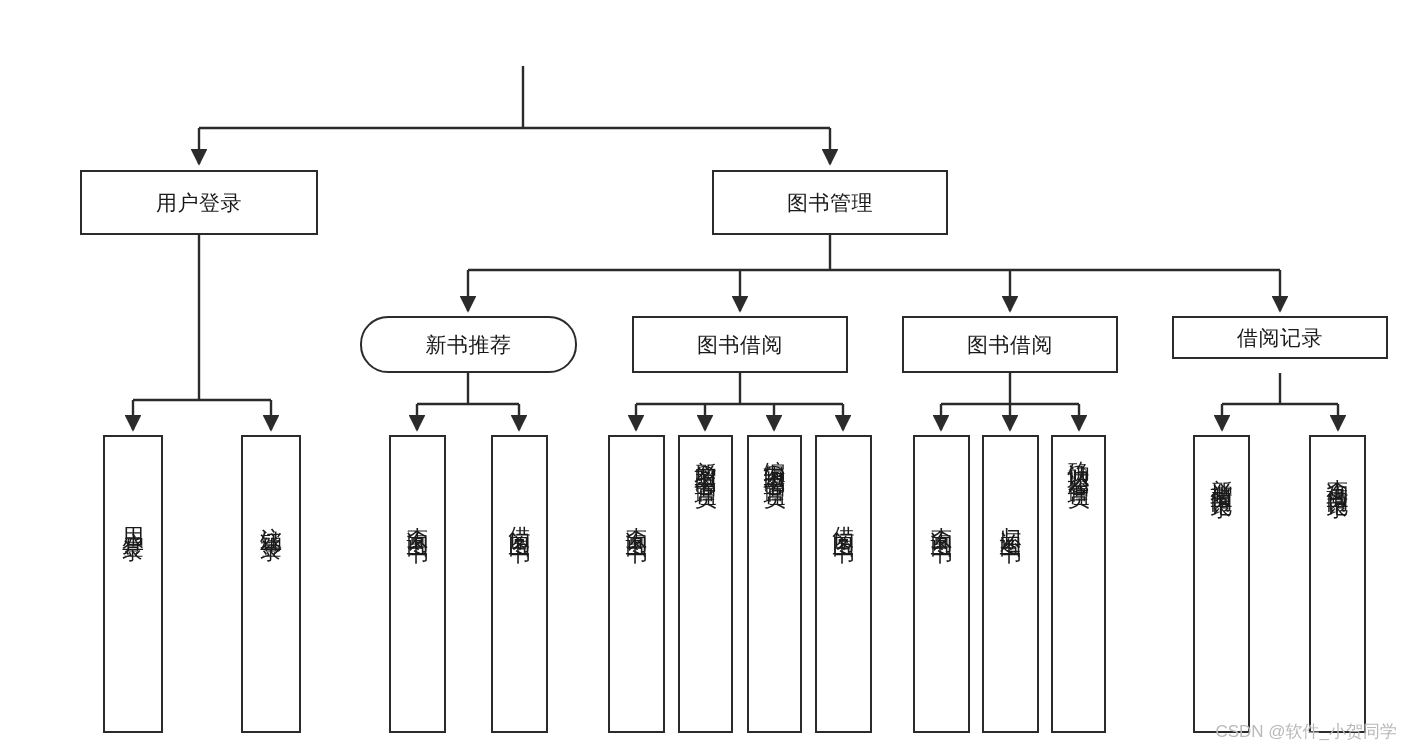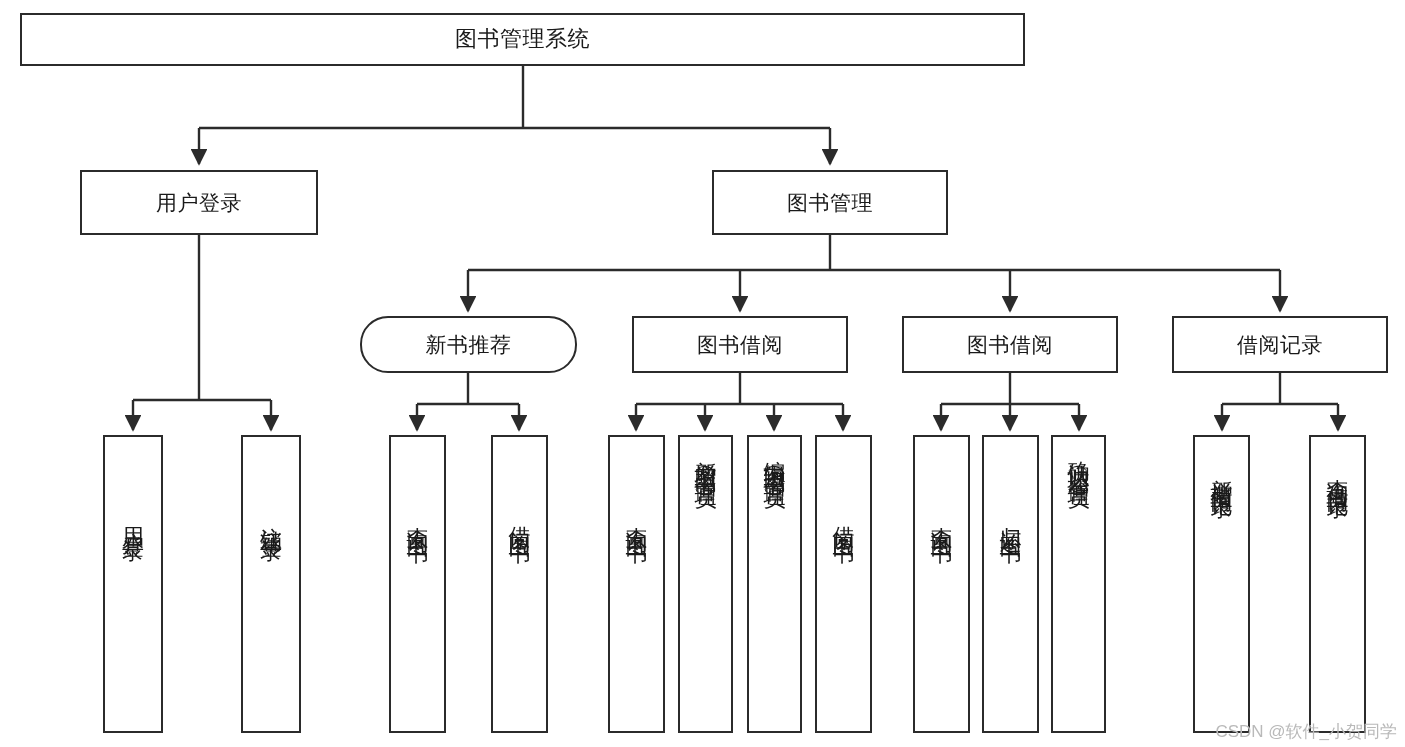--- a/index.html
+++ b/index.html
@@ -121,41 +121,38 @@
       <path d="M 1010 404 L 1010 430" marker-end="url(#arrow)"></path>
       <path d="M 1079 404 L 1079 430" marker-end="url(#arrow)"></path>
 
       <path d="M 1280 373 L 1280 404"></path>
       <path d="M 1222 404 L 1338 404"></path>
       <path d="M 1222 404 L 1222 430" marker-end="url(#arrow)"></path>
       <path d="M 1338 404 L 1338 430" marker-end="url(#arrow)"></path>
     </g>
   </svg>
 
-  <div class="node h root" style="left:20px; top:13px; width:1005px; height:53px;">
-    <span class="label">图书管理系统</span>
-  </div>
 
   <div class="node h" style="left:80px; top:170px; width:238px; height:65px;">
     <span class="label">用户登录</span>
   </div>
   <div class="node h" style="left:712px; top:170px; width:236px; height:65px;">
     <span class="label">图书管理</span>
   </div>
 
   <div class="node h" style="left:360px; top:316px; width:217px; height:57px;border-radius:28px;">
     <span class="label">新书推荐</span>
   </div>
   <div class="node h" style="left:632px; top:316px; width:216px; height:57px;">
     <span class="label">图书借阅</span>
   </div>
   <div class="node h" style="left:902px; top:316px; width:216px; height:57px;">
     <span class="label">图书借阅</span>
   </div>
-  <div class="node h" style="left:1172px; top:316px; width:216px; height:57px;">
+  <div class="node h" style="left:1172px; top:316px; width:216px; height:43px;">
     <span class="label">借阅记录</span>
   </div>
 
   <div class="node v" style="left:103px; top:435px; width:60px; height:298px; padding-top:72px;">
     <span class="label">用户登录</span>
   </div>
   <div class="node v" style="left:241px; top:435px; width:60px; height:298px; padding-top:72px;">
     <span class="label">注销登录</span>
   </div>
 

